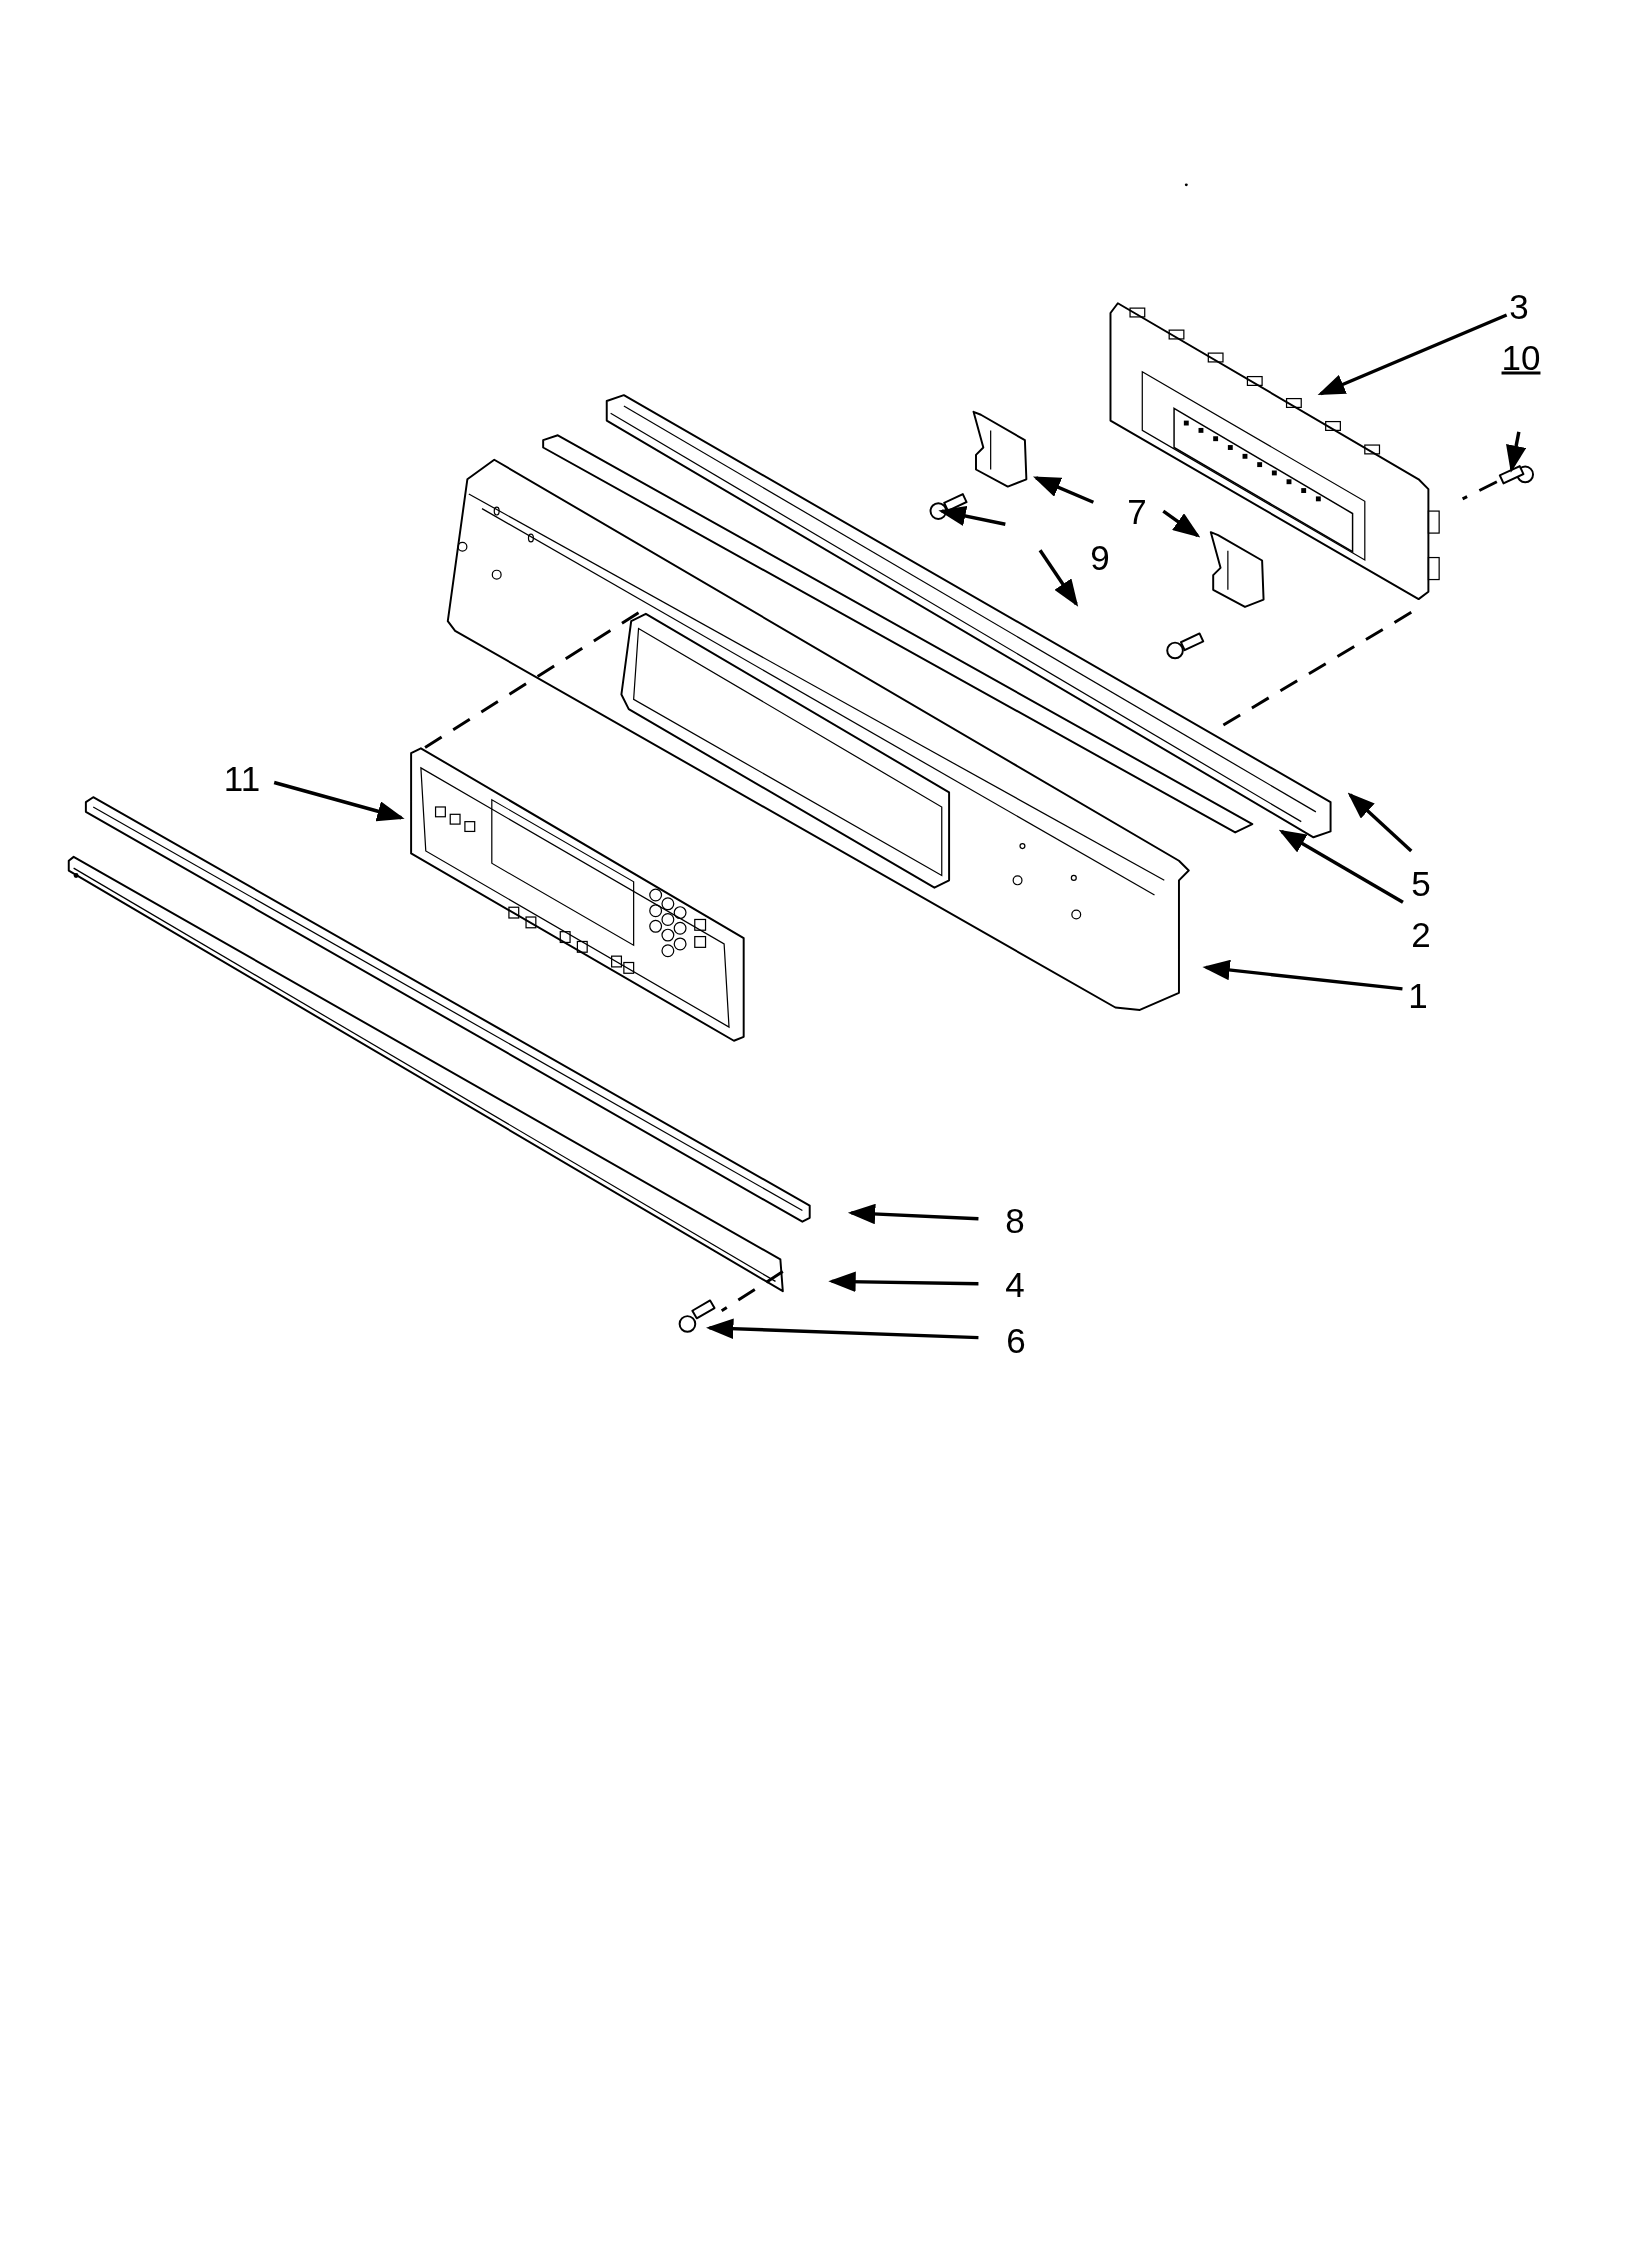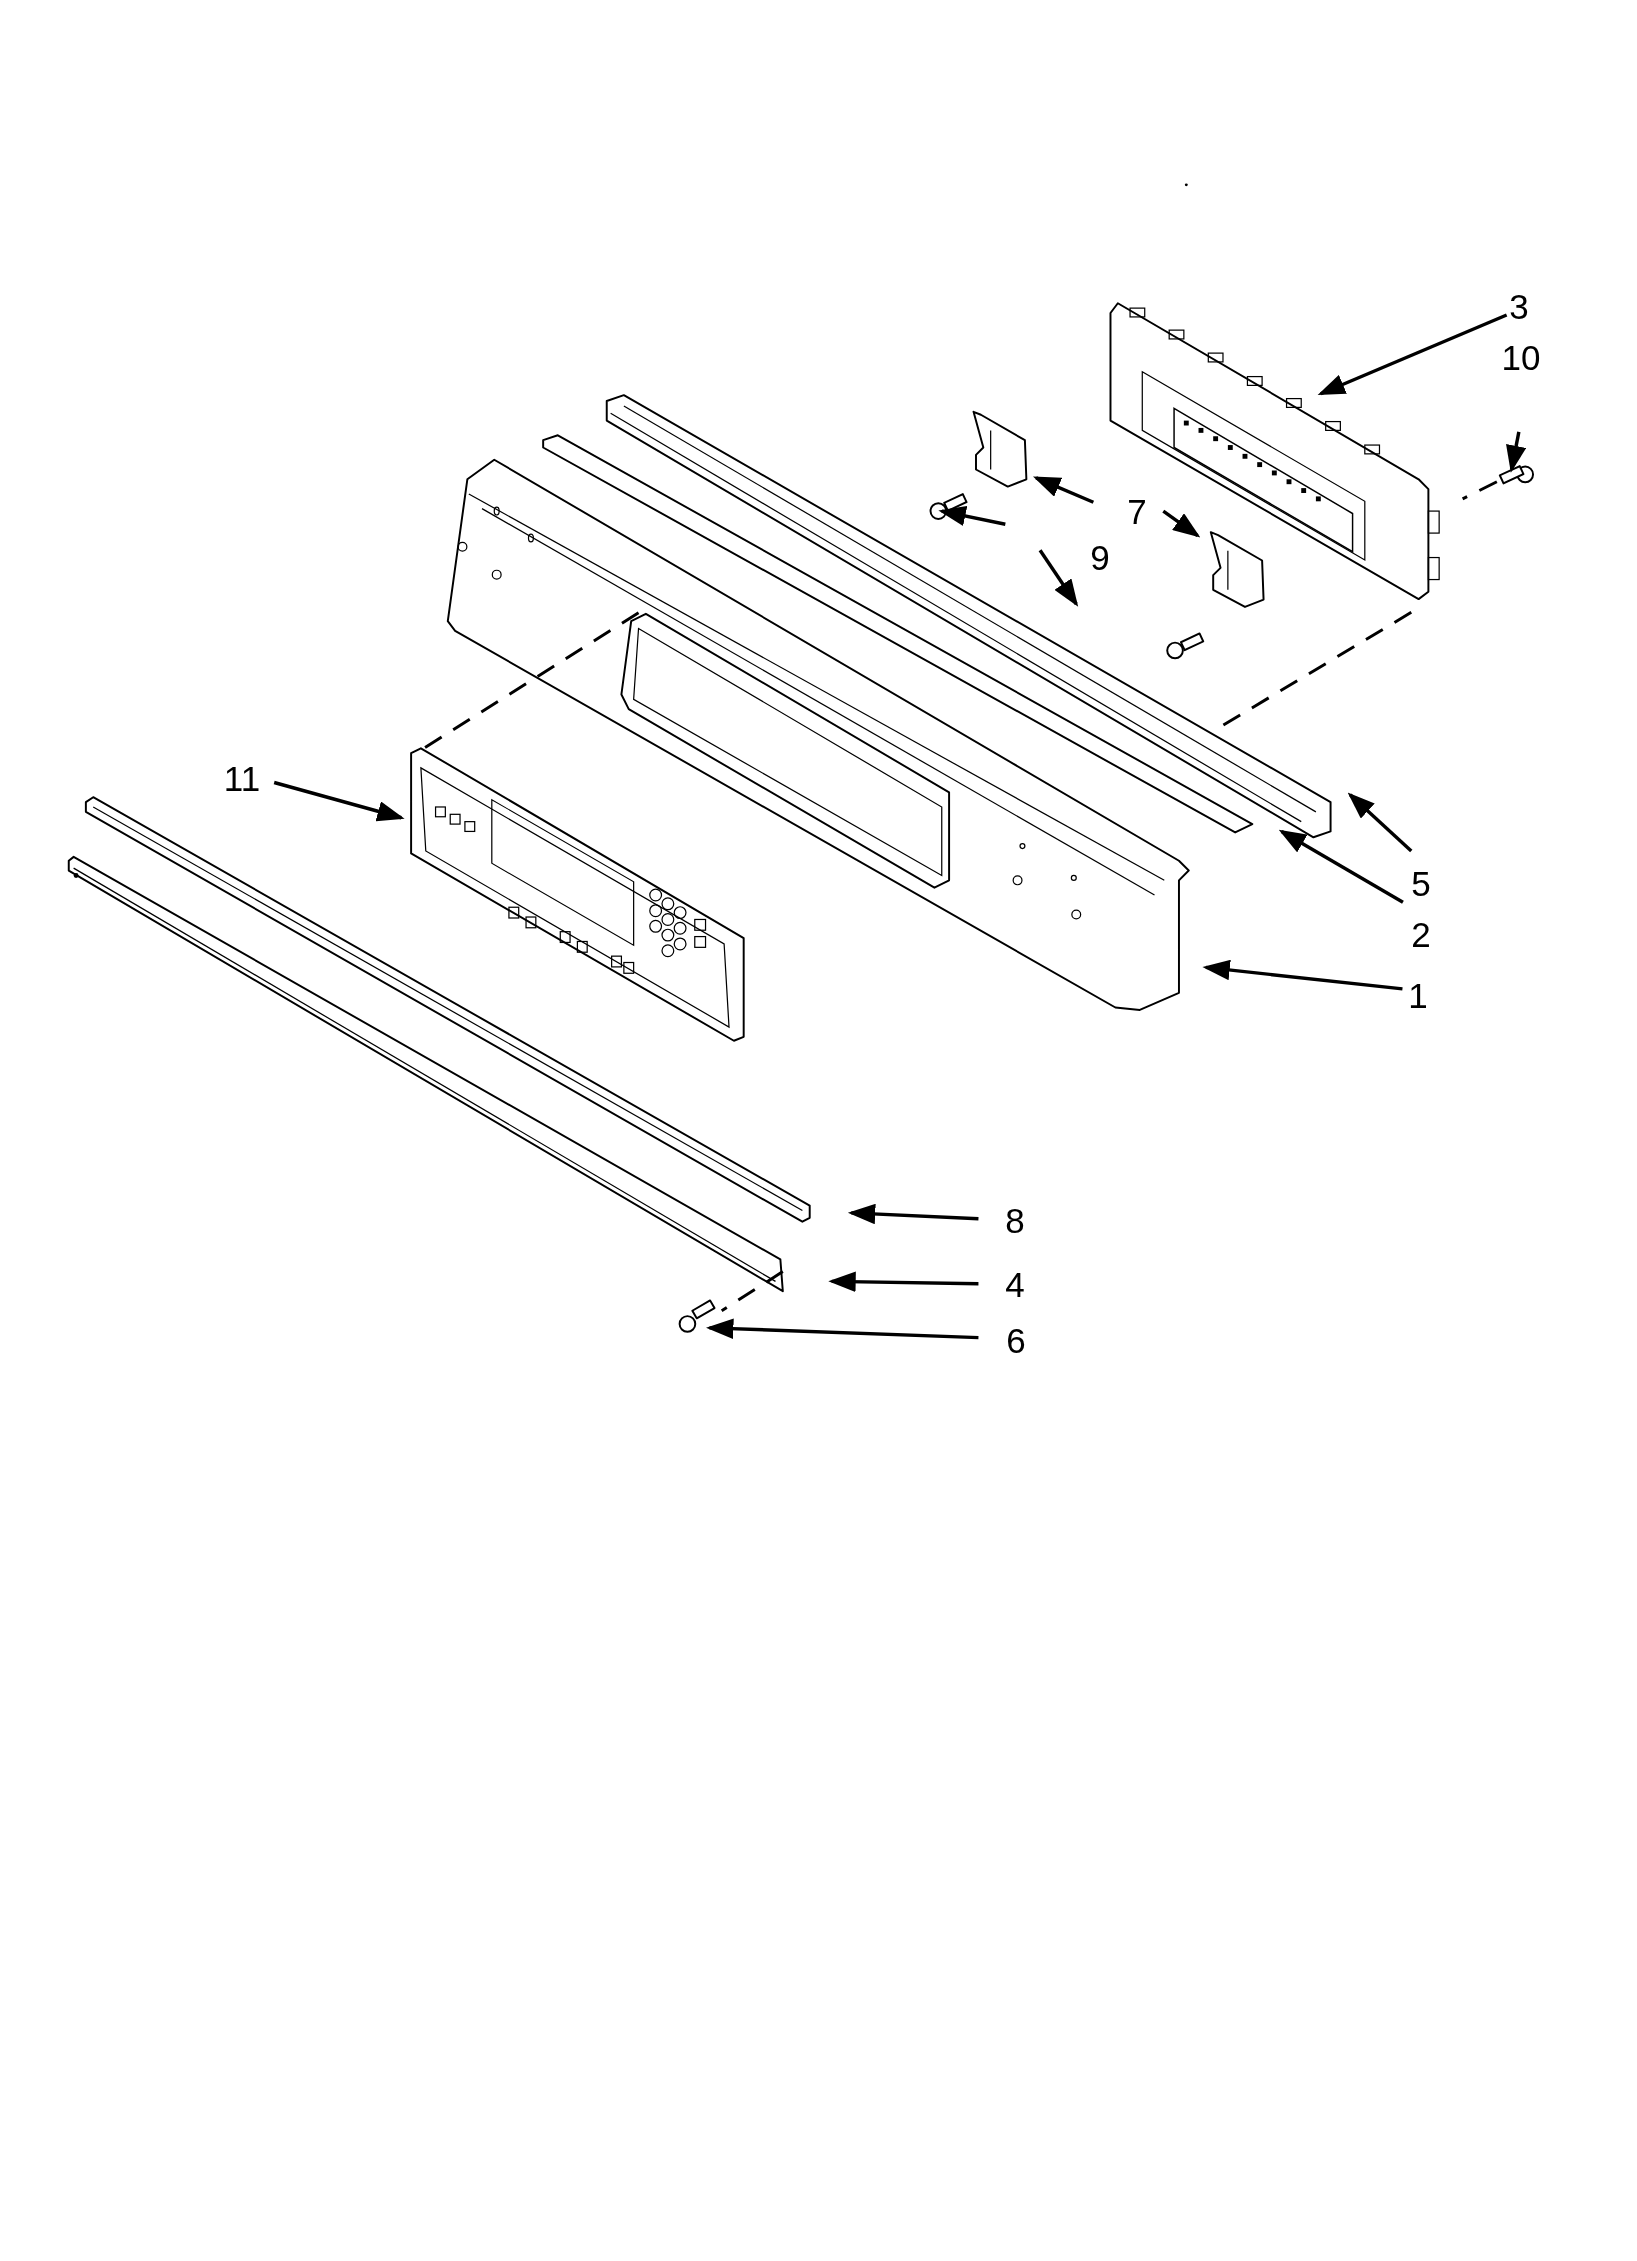--- a/index.html
+++ b/index.html
@@ -172,21 +172,21 @@
     <line class="leader" marker-end="url(#ah)" x1="2868" y1="1845" x2="2620" y2="1700"></line>
     <line class="leader" marker-end="url(#ah)" x1="2867" y1="2022" x2="2465" y2="1978"></line>
     <line class="leader" marker-end="url(#ah)" x1="560" y1="1600" x2="820" y2="1672"></line>
     <line class="leader" marker-end="url(#ah)" x1="2000" y1="2492" x2="1740" y2="2480"></line>
     <line class="leader" marker-end="url(#ah)" x1="2000" y1="2625" x2="1700" y2="2620"></line>
     <line class="leader" marker-end="url(#ah)" x1="2000" y1="2735" x2="1450" y2="2715"></line>
   </g>
 </svg>
 
 <div class="callout" style="left:1519px; top:306px;">3</div>
-<div class="callout" style="left:1521px; top:357px;">10</div>
+<div class="callout" style="left:1521px; top:357px;text-decoration:underline;">10</div>
 <div class="callout" style="left:1137px; top:511px;">7</div>
 <div class="callout" style="left:1100px; top:557px;">9</div>
 <div class="callout" style="left:1421px; top:883px;">5</div>
 <div class="callout" style="left:1421px; top:934px;">2</div>
 <div class="callout" style="left:1418px; top:995px;">1</div>
 <div class="callout" style="left:242px; top:778px;text-align:right;">11</div>
 <div class="callout" style="left:1015px; top:1220px;">8</div>
 <div class="callout" style="left:1015px; top:1284px;">4</div>
 <div class="callout" style="left:1016px; top:1340px;">6</div>
 

